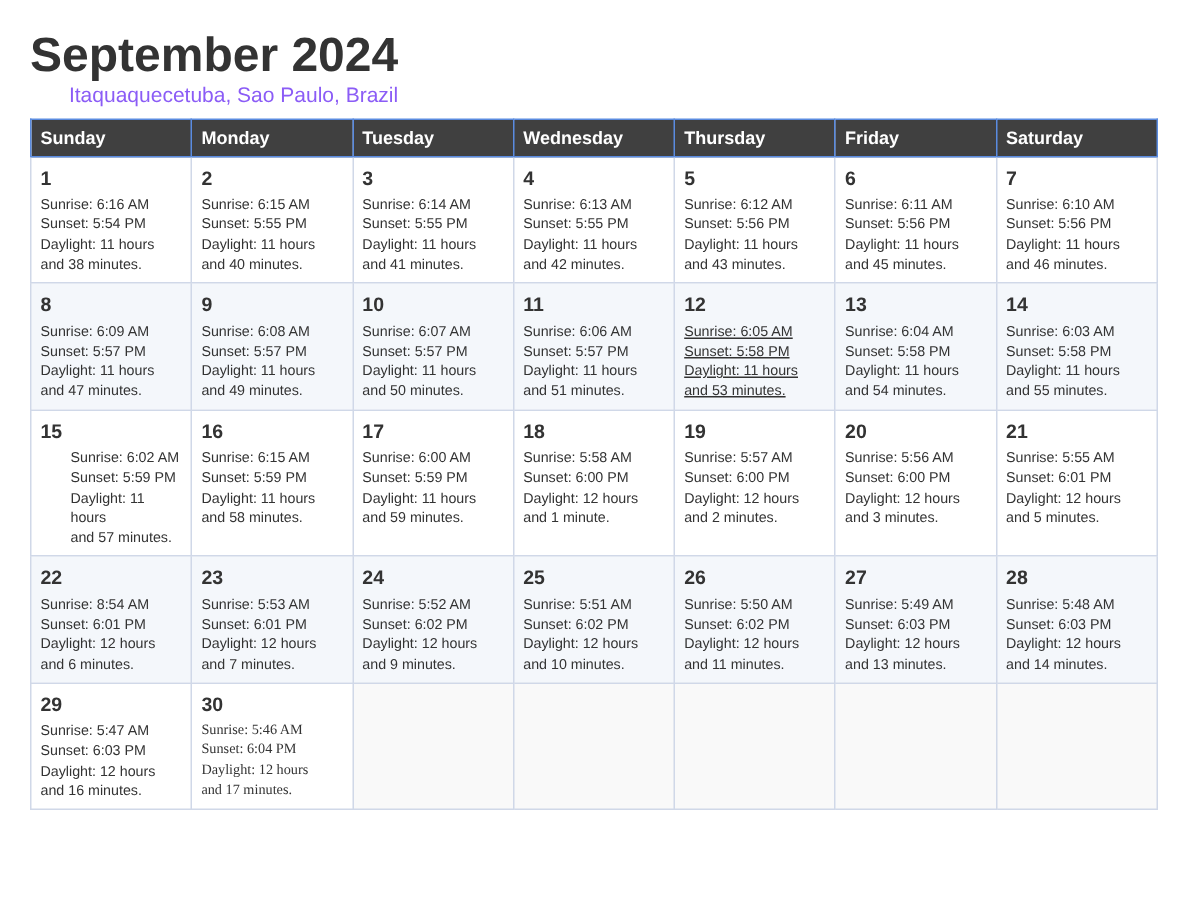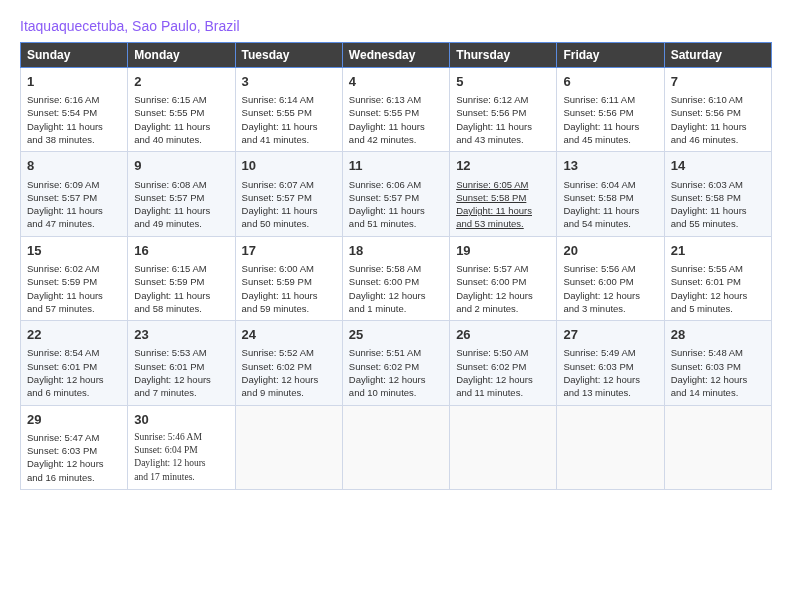--- a/index.html
+++ b/index.html
@@ -88,20 +88,21 @@
     .empty-cell {
       background: #f9f9f9 !important;
     }
   </style>
 </head>
 <body>
 
 <div class="page">
   <div class="header">
     <div class="title-block">
+      <div class="month-title">September 2024</div>
       <div class="location">Itaquaquecetuba, Sao Paulo, Brazil</div>
     </div>
   </div>
 
   <table class="calendar">
     <thead>
       <tr>
 
       <th>Sunday</th>
           <th>Monday</th>
@@ -211,21 +212,21 @@
             <span class="day-num">14</span>
             <div class="day-info" style="white-space: pre-line;">Sunrise: 6:03 AM
 Sunset: 5:58 PM
 Daylight: 11 hours
 and 55 minutes.</div>
           </td>
         </tr>
         <tr>
           <td>
             <span class="day-num">15</span>
-            <div class="day-info" style="white-space: pre-line;">Sunrise: 6:02 AM
+            <div class="day-info" style="white-space: pre-line; margin-left: 20px;">Sunrise: 6:02 AM
 Sunset: 5:59 PM
 Daylight: 11 hours
 and 57 minutes.</div>
           </td>
           <td>
             <span class="day-num">16</span>
             <div class="day-info" style="white-space: pre-line;">Sunrise: 6:15 AM
 Sunset: 5:59 PM
 Daylight: 11 hours
 and 58 minutes.</div>

